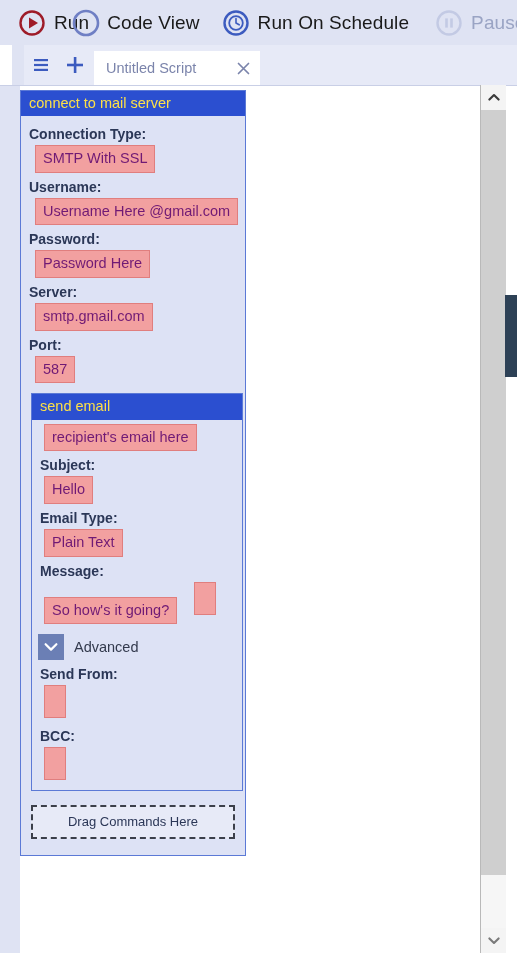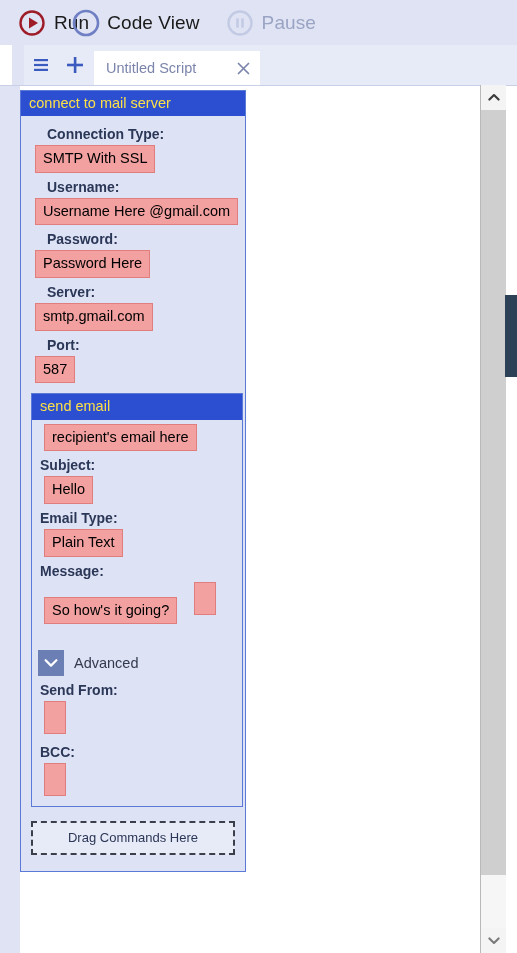--- a/index.html
+++ b/index.html
@@ -121,26 +121,26 @@
     font-size: 14.5px;
     padding: 3px 0 4px 8px;
     line-height: 1.25;
   }
   .block-body { padding: 4px 0 6px 0; }
 
   .field-label {
     font-size: 14px;
     font-weight: bold;
     color: #2b3757;
-    margin: 6px 0 3px 26px;
+    margin: 6px 0 3px 8px;
   }
   .field-box {
     background: #f2a0a0;
     border: 1px solid #e07e7e;
-    color: #000000;
+    color: #701a75;
     font-size: 14.5px;
     padding: 4px 7px 5px 7px;
     margin-left: 14px;
     display: inline-block;
     line-height: 1.15;
     white-space: nowrap;
   }
   .field-box.empty {
     width: 22px;
     height: 33px;
@@ -154,21 +154,21 @@
     background: #dde2f5;
     border: 1px solid #5b79d6;
   }
   .block-inner .field-label { margin-left: 8px; }
   .block-inner .field-box { margin-left: 12px; }
 
   
   .advanced-row {
     display: flex;
     align-items: center;
-    margin: 26px 0 2px 6px;
+    margin: 10px 0 2px 6px;
   }
   .adv-chevron {
     width: 26px; height: 26px;
     background: #6b7fb5;
     display: flex; align-items: center; justify-content: center;
     flex: 0 0 auto;
   }
   .adv-label {
     font-size: 14.5px;
     color: #333a4d;
@@ -236,20 +236,28 @@
     <span class="tb-label">Run</span>
   </div>
 
   <div class="tb-item">
     <svg class="tb-icon ic-left-cut" width="30" height="30" viewBox="0 0 30 30">
       <circle cx="15" cy="15" r="12" fill="none" stroke="#6f7fc4" stroke-width="2.6"></circle>
     </svg>
     <span class="tb-label">Code View</span>
   </div>
 
+  <div class="tb-item">
+    <svg class="tb-icon ic-sched" width="28" height="28" viewBox="0 0 28 28">
+      <circle cx="14" cy="14" r="11.5" fill="none" stroke="#3c5bbf" stroke-width="2.4"></circle>
+      <circle cx="14" cy="14" r="6.8" fill="none" stroke="#3c5bbf" stroke-width="1.8"></circle>
+      <path d="M14 9.6 L14 14 L17.2 15.8" fill="none" stroke="#3c5bbf" stroke-width="1.6" stroke-linecap="round"></path>
+    </svg>
+    <span class="tb-label">Run On Schedule</span>
+  </div>
 
   <div class="tb-item">
     <svg class="tb-icon ic-pause" width="28" height="28" viewBox="0 0 28 28">
       <circle cx="14" cy="14" r="11.5" fill="none" stroke="#c3cae4" stroke-width="2.4"></circle>
       <rect x="10.2" y="9.4" width="2.6" height="9.2" fill="#c3cae4"></rect>
       <rect x="15.2" y="9.4" width="2.6" height="9.2" fill="#c3cae4"></rect>
     </svg>
     <span class="tb-label dim">Pause</span>
   </div>
 

